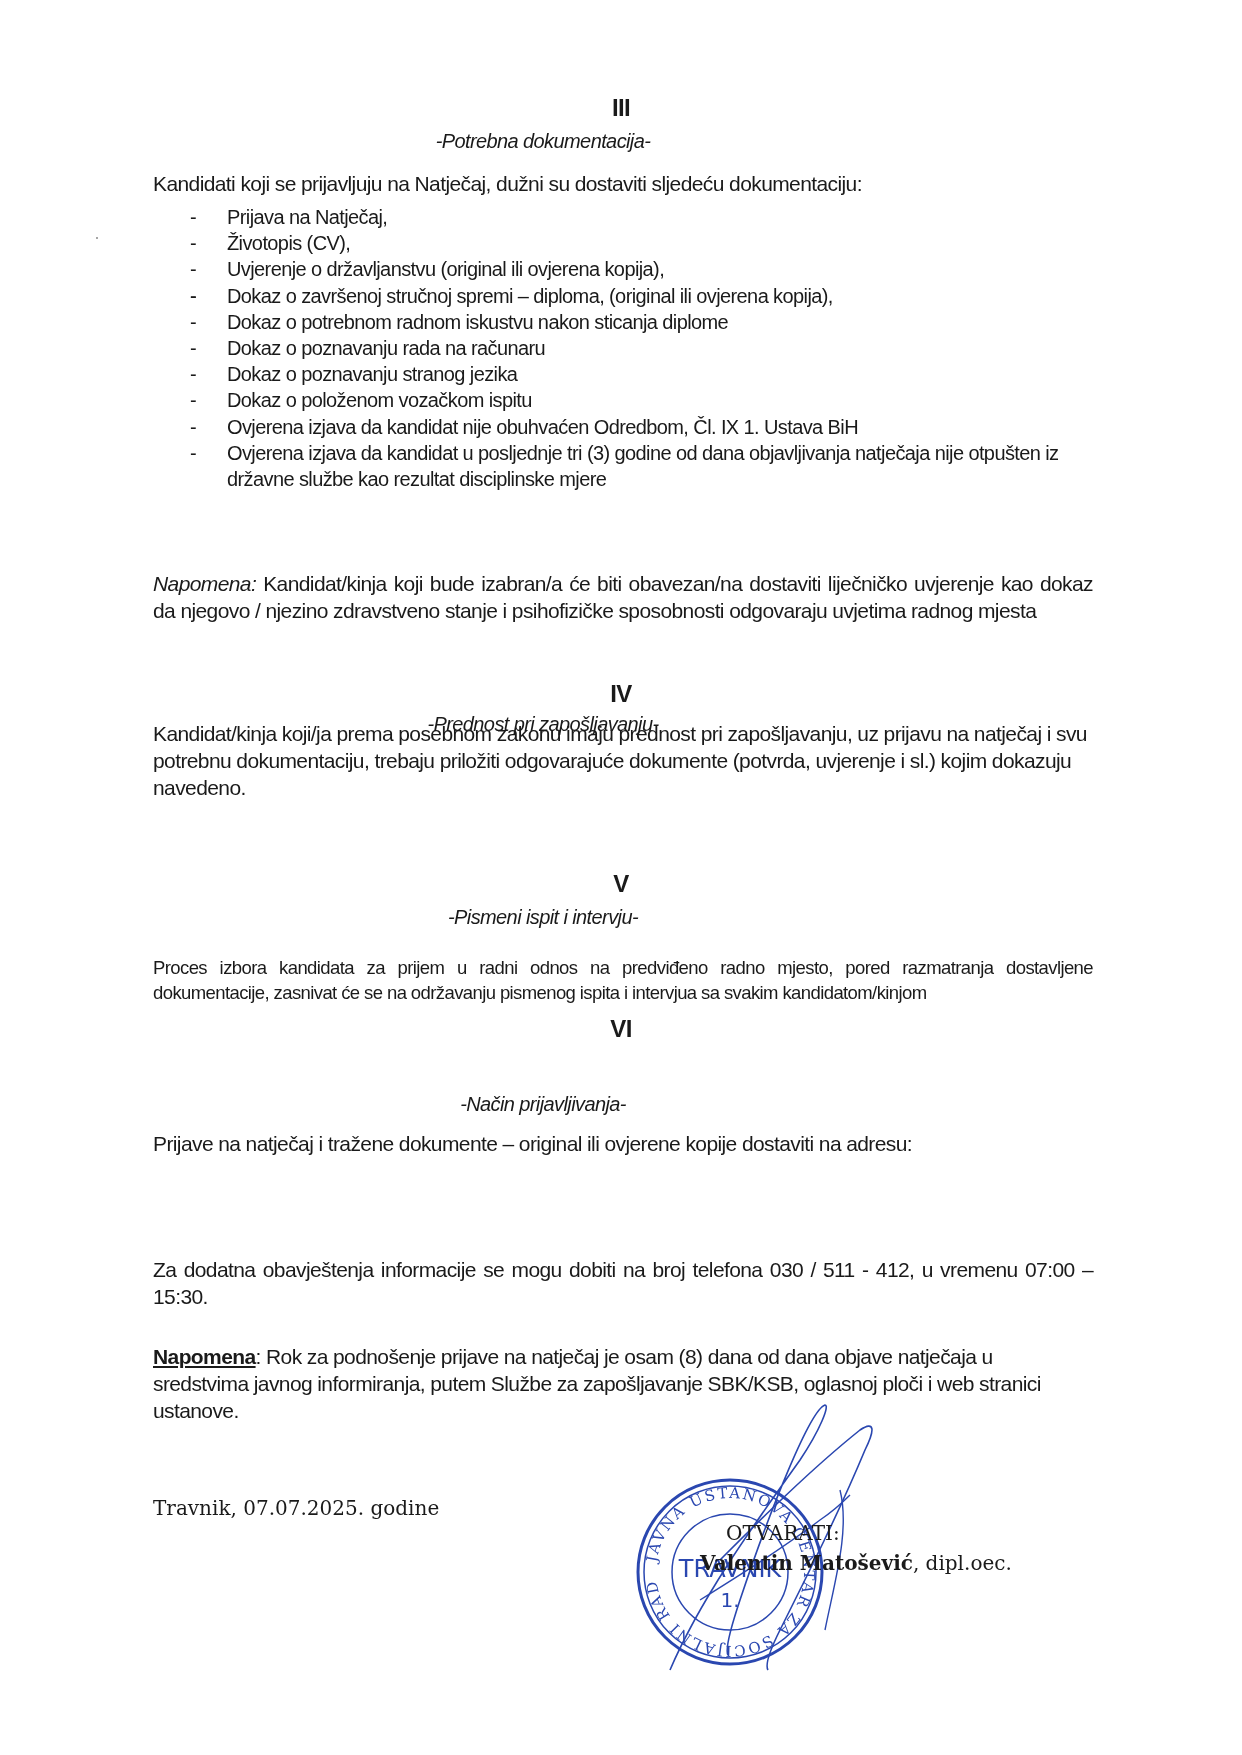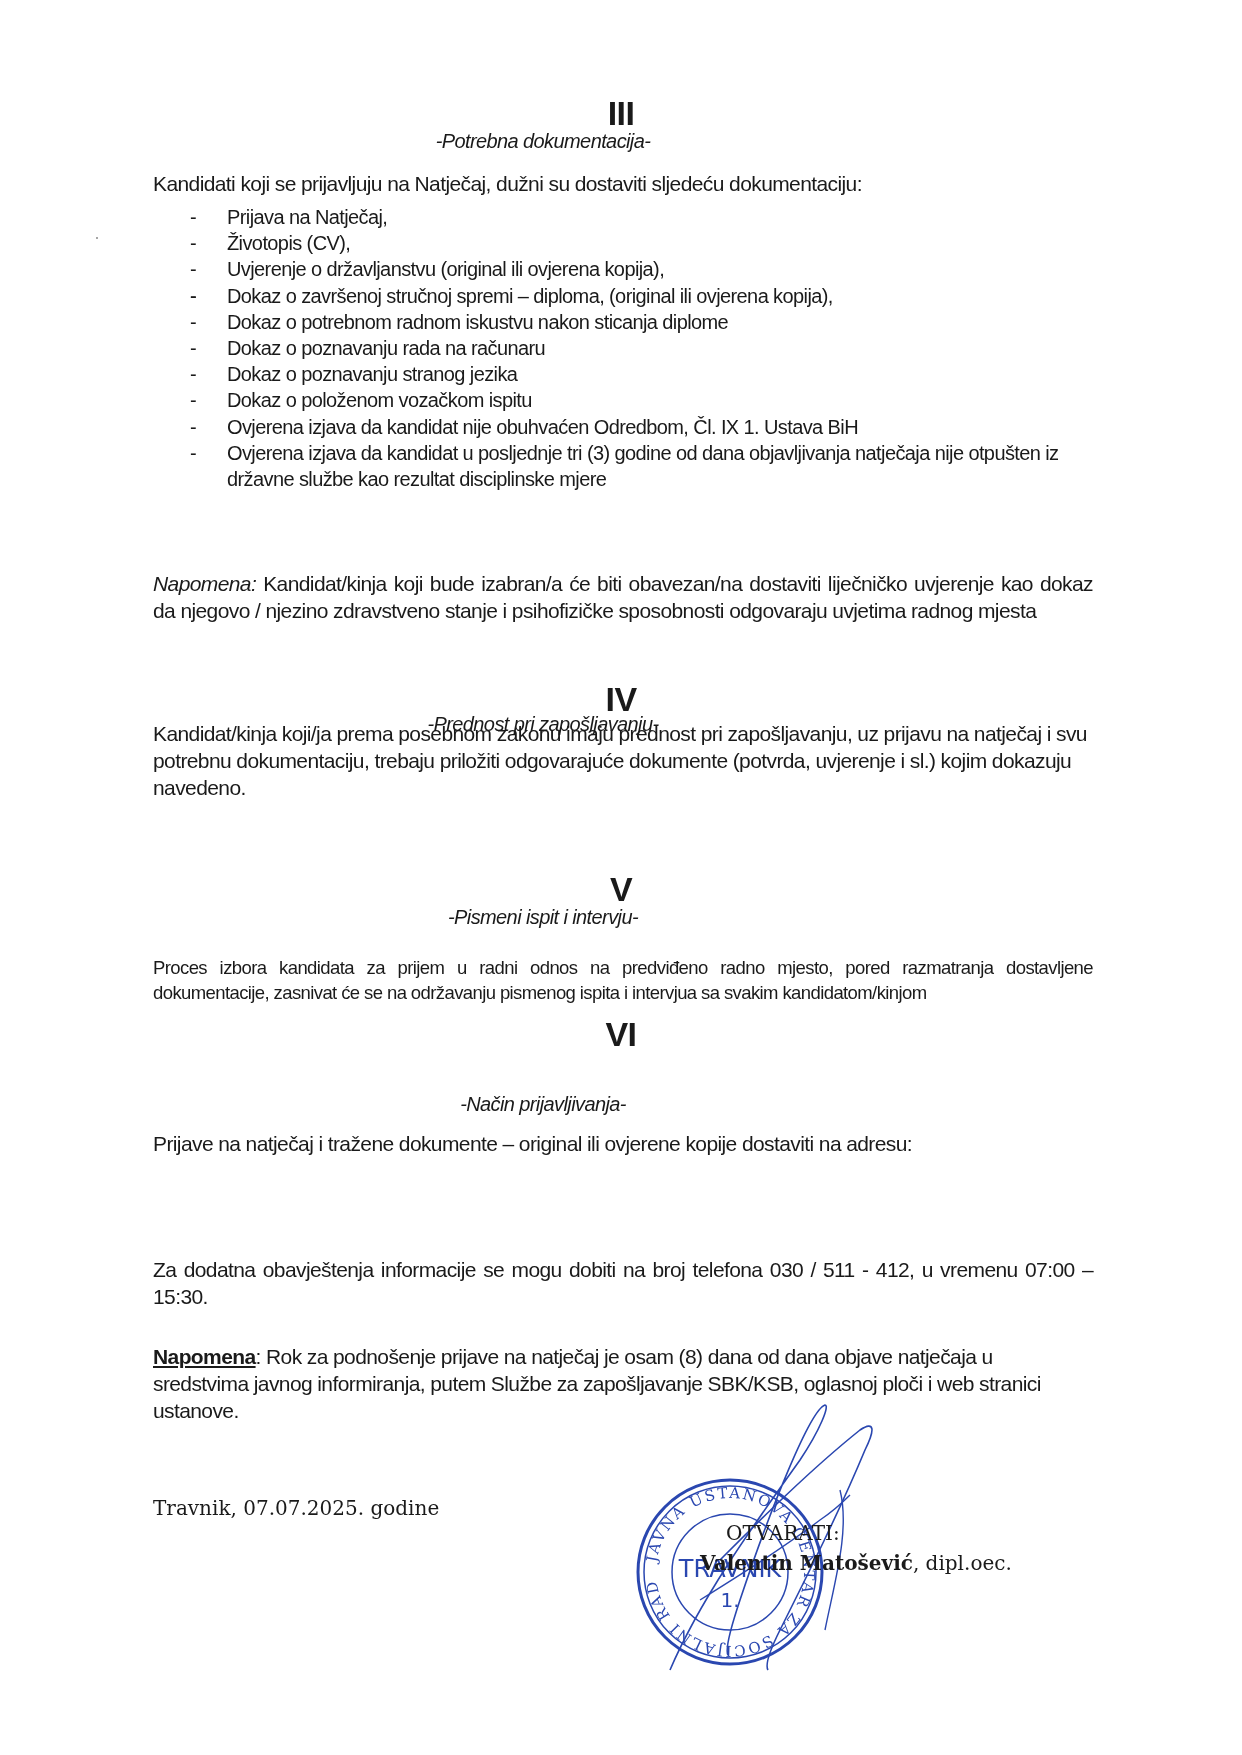--- a/index.html
+++ b/index.html
@@ -3,21 +3,21 @@
   <meta charset="utf-8">
   <style>
     html, body { margin: 0; padding: 0; background: #ffffff; }
     body {
       width: 1242px; height: 1755px; position: relative; overflow: hidden;
       font-family: "Liberation Serif", "DejaVu Serif", serif;
       color: #1a1a1a;
     }
     .page { position: absolute; left: 0; top: 0; width: 1242px; height: 1755px; }
     .narrow { font-family: "Liberation Sans", "DejaVu Sans", sans-serif; letter-spacing: -0.6px; }
-    .sec-num { position: absolute; left: 0; width: 1242px; text-align: center; font-weight: bold; font-size: 34px; }
+    .sec-num { position: absolute; left: 0; width: 1242px; text-align: center; font-weight: bold; font-size: 24px; }
     .sec-sub { position: absolute; left: 0; width: 1086px; text-align: center; font-style: italic; font-size: 20px; }
     .para { position: absolute; left: 153px; width: 940px; font-size: 21px; line-height: 27px; }
     .justify { text-align: justify; text-align-last: left; }
     .list { position: absolute; left: 190px; width: 905px; margin: 0; padding: 0; list-style: none; font-size: 20px; line-height: 26.2px; }
     .list li { position: relative; padding-left: 37px; }
     .list li .dash { position: absolute; left: 0; top: 0; }
     .small { font-size: 18.5px; line-height: 25px; }
     .italic { font-style: italic; }
     .bold-u { font-weight: bold; text-decoration: underline; }
     .signblock { position: absolute; left: 720px; top: 1518px; font-size: 20px; line-height: 30px; font-family: "DejaVu Serif", serif; }

